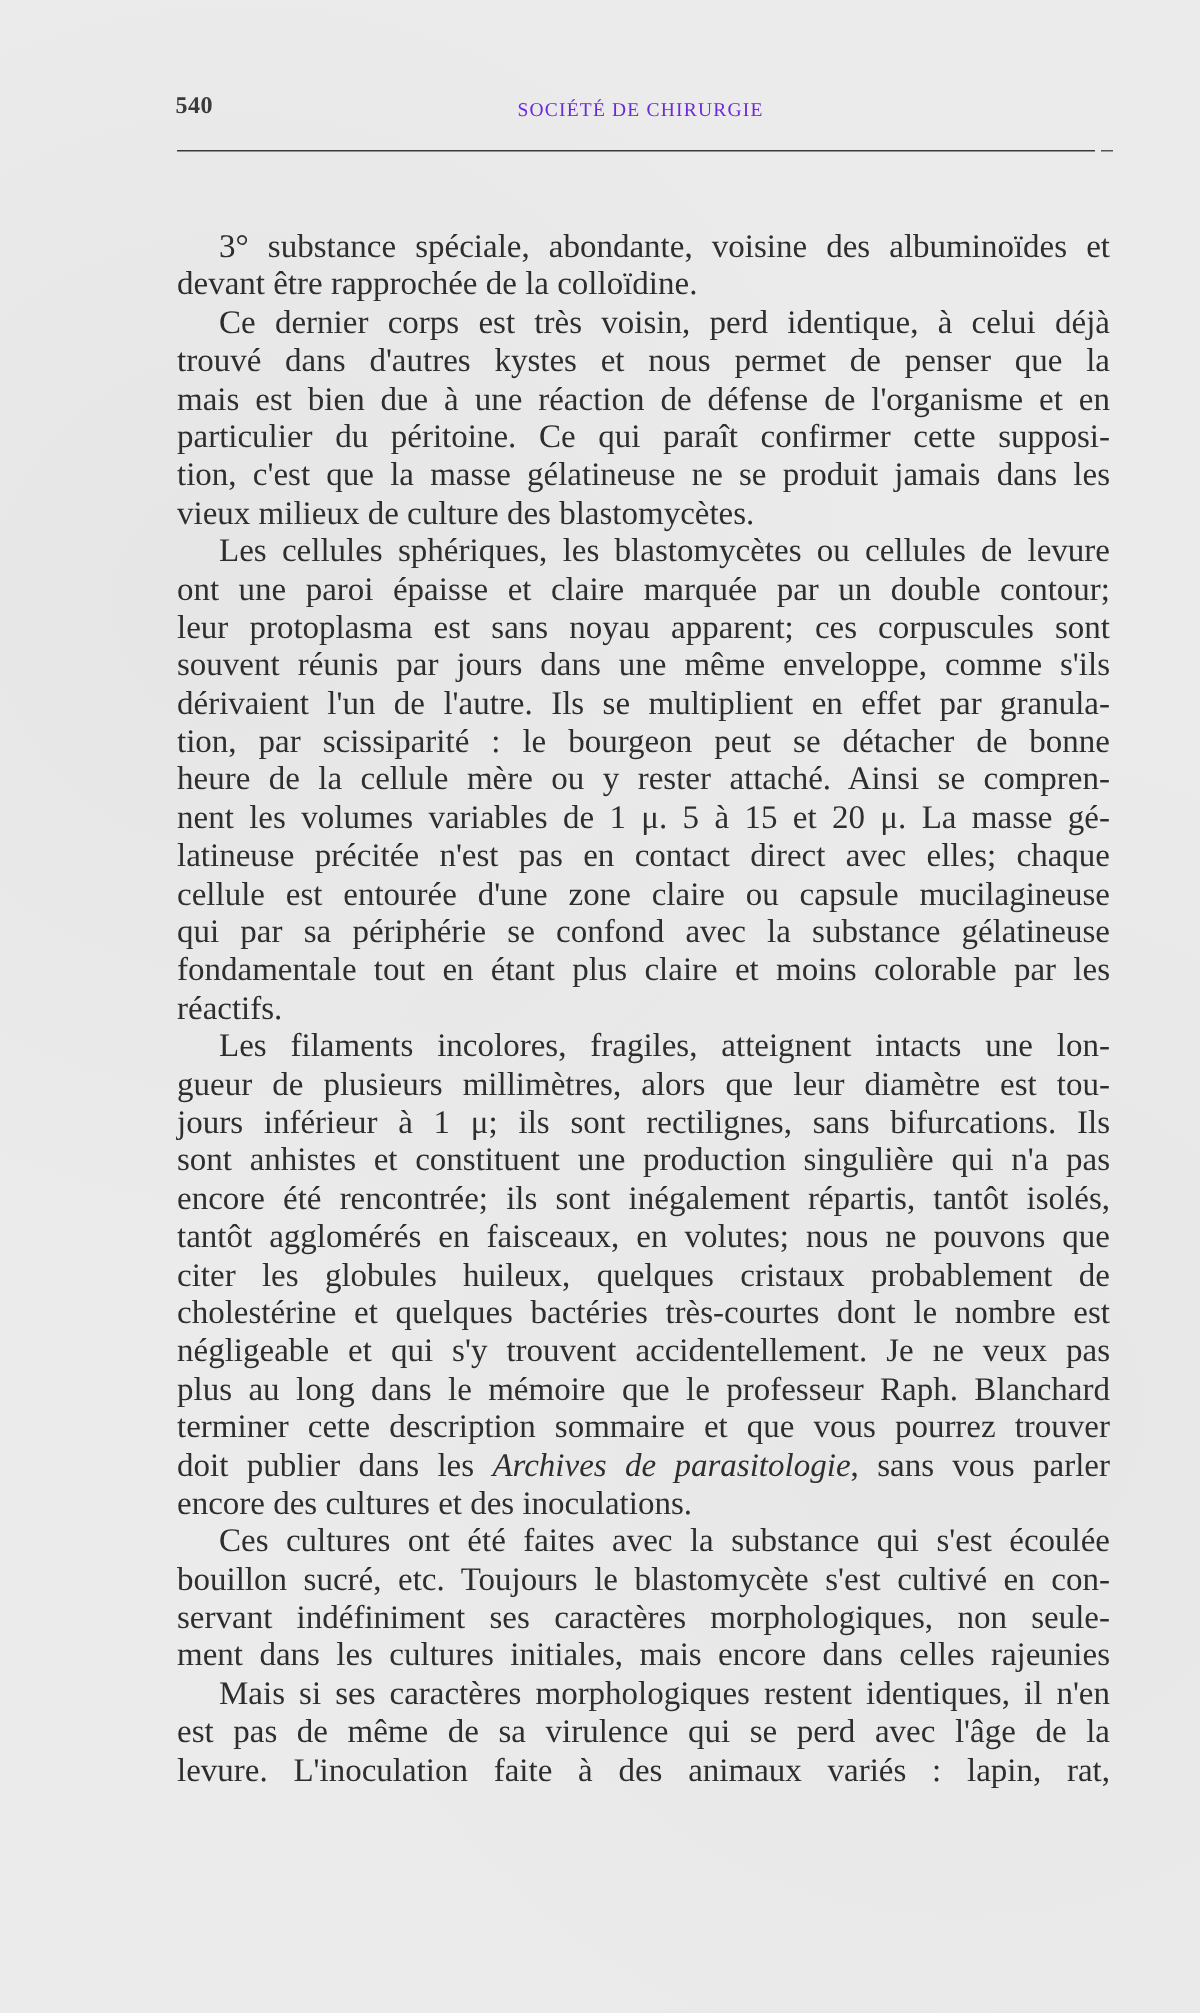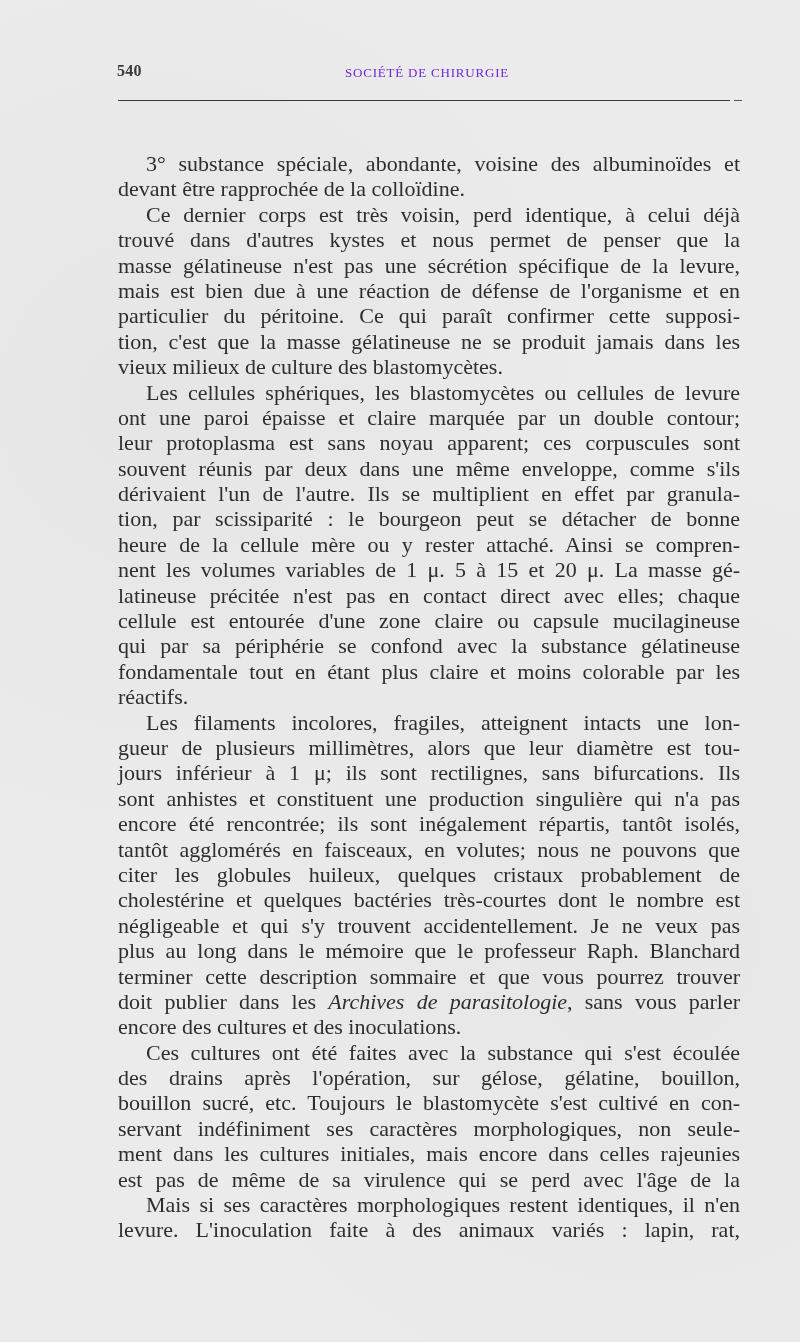--- a/index.html
+++ b/index.html
@@ -104,31 +104,30 @@
   <div class="rule-tail"></div>
 
   <div class="body-text" id="body-text">
       <div class="para">
         <span class="line indent">3° substance spéciale, abondante, voisine des albuminoïdes et</span>
         <span class="line last">devant être rapprochée de la colloïdine.</span>
       </div>
       <div class="para">
         <span class="line indent">Ce dernier corps est très voisin, perd identique, à celui déjà</span>
         <span class="line">trouvé dans d'autres kystes et nous permet de penser que la</span>
-        <span class="line">masse gélatineuse n'est pas une sécrétion spécifique de la levure,</span>
         <span class="line">mais est bien due à une réaction de défense de l'organisme et en</span>
         <span class="line">particulier du péritoine. Ce qui paraît confirmer cette supposi-</span>
         <span class="line">tion, c'est que la masse gélatineuse ne se produit jamais dans les</span>
         <span class="line last">vieux milieux de culture des blastomycètes.</span>
       </div>
       <div class="para">
         <span class="line indent">Les cellules sphériques, les blastomycètes ou cellules de levure</span>
         <span class="line">ont une paroi épaisse et claire marquée par un double contour;</span>
         <span class="line">leur protoplasma est sans noyau apparent; ces corpuscules sont</span>
-        <span class="line">souvent réunis par deux dans une même enveloppe, comme s'ils</span>
+        <span class="line">souvent réunis par jours dans une même enveloppe, comme s'ils</span>
         <span class="line">dérivaient l'un de l'autre. Ils se multiplient en effet par granula-</span>
         <span class="line">tion, par scissiparité : le bourgeon peut se détacher de bonne</span>
         <span class="line">heure de la cellule mère ou y rester attaché. Ainsi se compren-</span>
         <span class="line">nent les volumes variables de 1 μ. 5 à 15 et 20 μ. La masse gé-</span>
         <span class="line">latineuse précitée n'est pas en contact direct avec elles; chaque</span>
         <span class="line">cellule est entourée d'une zone claire ou capsule mucilagineuse</span>
         <span class="line">qui par sa périphérie se confond avec la substance gélatineuse</span>
         <span class="line">fondamentale tout en étant plus claire et moins colorable par les</span>
         <span class="line last">réactifs.</span>
       </div>
@@ -142,24 +141,23 @@
         <span class="line">citer les globules huileux, quelques cristaux probablement de</span>
         <span class="line">cholestérine et quelques bactéries très-courtes dont le nombre est</span>
         <span class="line">négligeable et qui s'y trouvent accidentellement. Je ne veux pas</span>
         <span class="line">plus au long dans le mémoire que le professeur Raph. Blanchard</span>
         <span class="line">terminer cette description sommaire et que vous pourrez trouver</span>
         <span class="line">doit publier dans les <em class="it">Archives de parasitologie</em>, sans vous parler</span>
         <span class="line last">encore des cultures et des inoculations.</span>
       </div>
       <div class="para">
         <span class="line indent">Ces cultures ont été faites avec la substance qui s'est écoulée</span>
-        <span class="line">des drains après l'opération, sur gélose, gélatine, bouillon,</span>
         <span class="line">bouillon sucré, etc. Toujours le blastomycète s'est cultivé en con-</span>
         <span class="line">servant indéfiniment ses caractères morphologiques, non seule-</span>
         <span class="line">ment dans les cultures initiales, mais encore dans celles rajeunies</span>
       </div>
       <div class="para">
+        <span class="line indent">Mais si ses caractères morphologiques restent identiques, il n'en</span>
         <span class="line">est pas de même de sa virulence qui se perd avec l'âge de la</span>
-        <span class="line indent">Mais si ses caractères morphologiques restent identiques, il n'en</span>
         <span class="line">levure. L'inoculation faite à des animaux variés : lapin, rat,</span>
       </div>
     </div>
 </div>
 
 </body></html>

